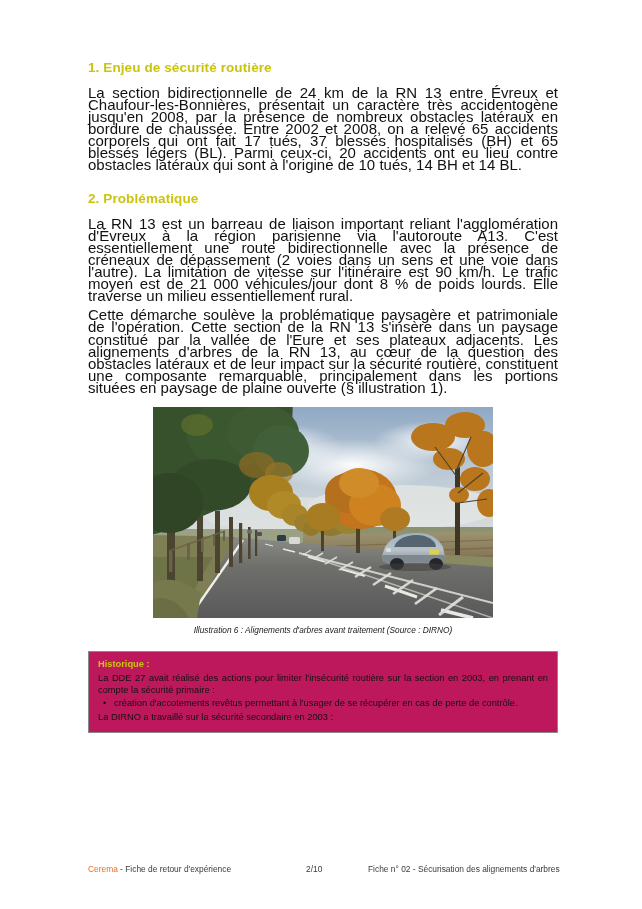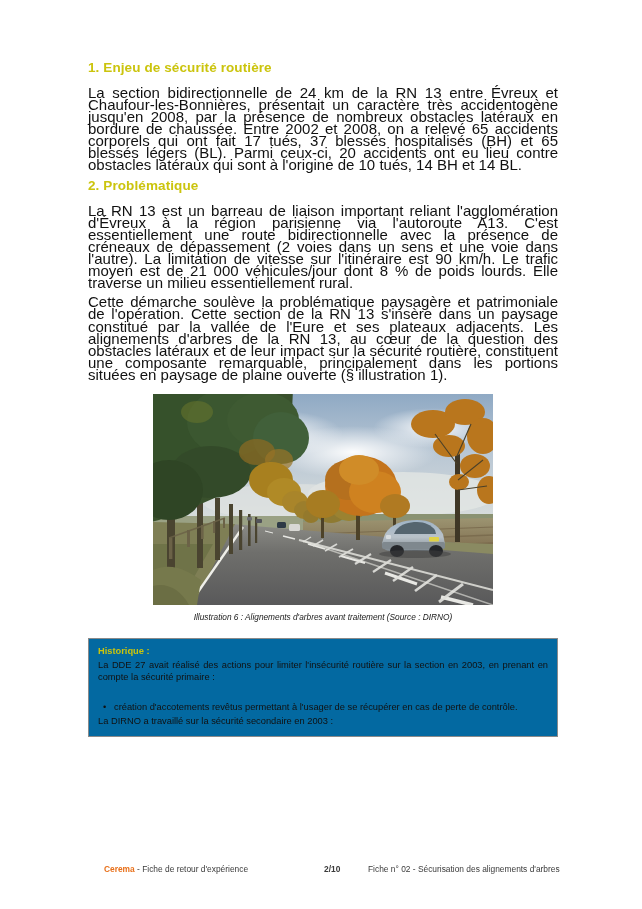--- a/index.html
+++ b/index.html
@@ -33,21 +33,21 @@
 
   h2.section-heading {
     font-size: 13.5px;
     font-weight: bold;
     color: #cbc40d;
     margin: 0 0 11px 0;
     letter-spacing: 0.1px;
     line-height: 1.15;
   }
   h2.section-heading.second {
-    margin-top: 7px;
+    margin-top: 20px;
   }
 
   p.body-text {
     font-size: 15px;
     line-height: 12.1px;
     text-align: justify;
     margin: 0 0 7px 0;
     color: #111;
   }
   p.body-text:last-child { margin-bottom: 0; }
@@ -73,39 +73,39 @@
     color: #1a1a1a;
     margin-top: 7px;
     text-align: center;
   }
 
   
   .callout {
     margin-top: 16px;
     border: 1px solid #8a8a8a;
     padding: 7px 9px 8px 9px;
-    background: #0369a1;
+    background: #be185d;
     box-sizing: border-box;
     width: 470px;
   }
   .callout-title {
     font-size: 9.3px;
     font-weight: bold;
     color: #cbc40d;
     margin: 0 0 3px 0;
   }
   .callout p {
     font-size: 9.3px;
     line-height: 12.1px;
     text-align: justify;
     margin: 0 0 1px 0;
     color: #111;
   }
   .callout ul {
-    margin: 18px 0 2px 0;
+    margin: 1px 0 2px 0;
     padding-left: 16px;
     list-style: none;
   }
   .callout ul li {
     font-size: 9.3px;
     line-height: 12.1px;
     text-align: justify;
     margin: 0 0 1px 0;
     position: relative;
     color: #111;
@@ -129,27 +129,26 @@
     font-size: 8.4px;
     color: #3a3a3a;
   }
   .footer-left {
     position: absolute;
     left: 0; top: 0;
     white-space: nowrap;
   }
   .footer-brand {
     color: #e8701a;
-    font-weight: bold;
-    margin-left: 16px;
+    font-weight: normal;
   }
   .footer-center {
     position: absolute;
-    left: 236px; top: 0;
-    font-weight: bold;
+    left: 218px; top: 0;
+    font-weight: normal;
     color: #3a3a3a;
   }
   .footer-right {
     position: absolute;
     left: 280px; top: 0;
     white-space: nowrap;
   }
 </style>
 </head>
 <body>

